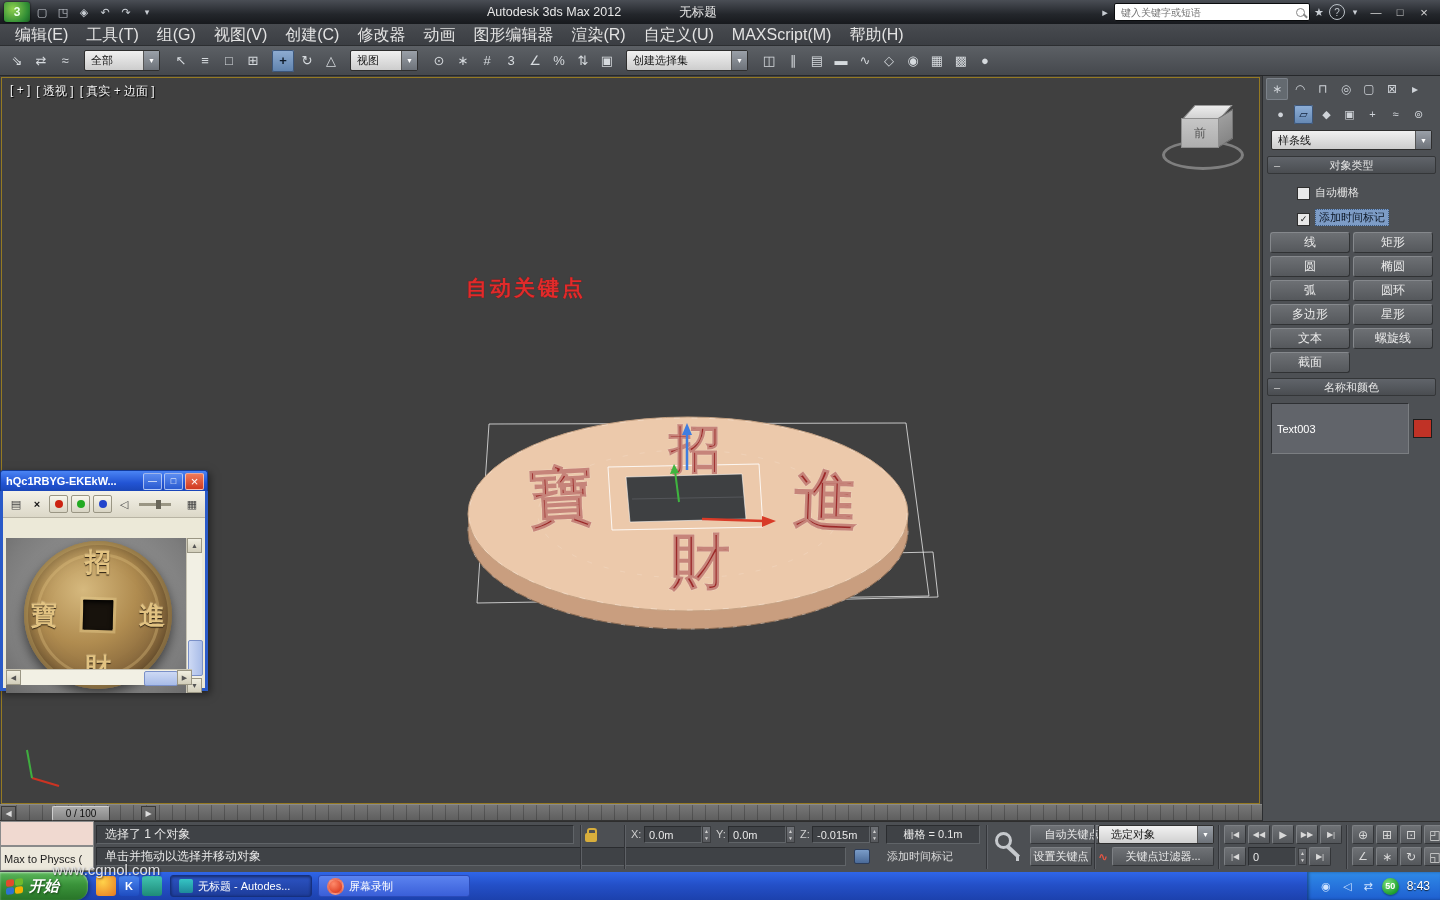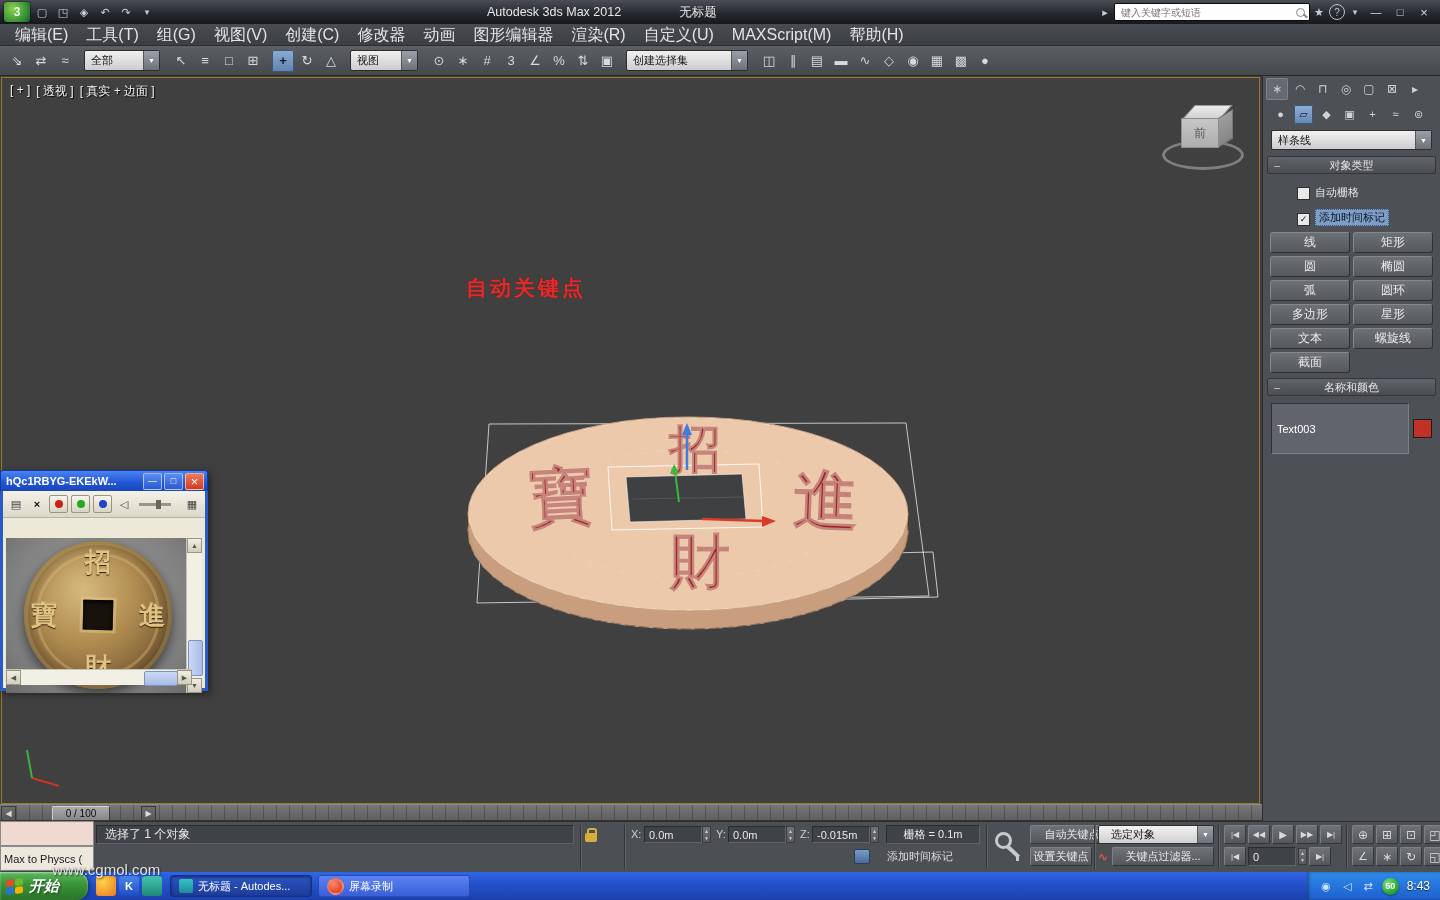--- a/index.html
+++ b/index.html
@@ -408,20 +408,23 @@
   <div class="ts-track"></div>
   <div class="ts-btn g-left" style="left:1px"></div>
   <div class="ts-thumb">0 / 100</div>
   <div class="ts-btn g-right" style="left:141px"></div>
 </div>
 
 <div id="statusbar">
   <div class="sunken" style="left:96px;top:3px;width:478px;height:19px;padding:0 8px">
     <span>选择了 1 个对象</span>
   </div>
+  <div class="sunken" style="left:96px;top:25px;width:750px;height:19px;padding:0 8px">
+    <span>单击并拖动以选择并移动对象</span>
+  </div>
   <div style="position:absolute;left:854px;top:25px;height:19px;display:flex;align-items:center;gap:17px">
     <span style="width:14px;height:13px;background:linear-gradient(#7a9cc8,#4a6a98);border:1px solid #2c3c58;border-radius:2px"></span>
     <span style="color:#dcdcdc;font-size:11px">添加时间标记</span>
   </div>
 
   <div class="lock-icon"></div>
   <div class="vsep" style="left:92px"></div>
   <div class="vsep" style="left:580px"></div>
   <div class="vsep" style="left:624px"></div>
 

